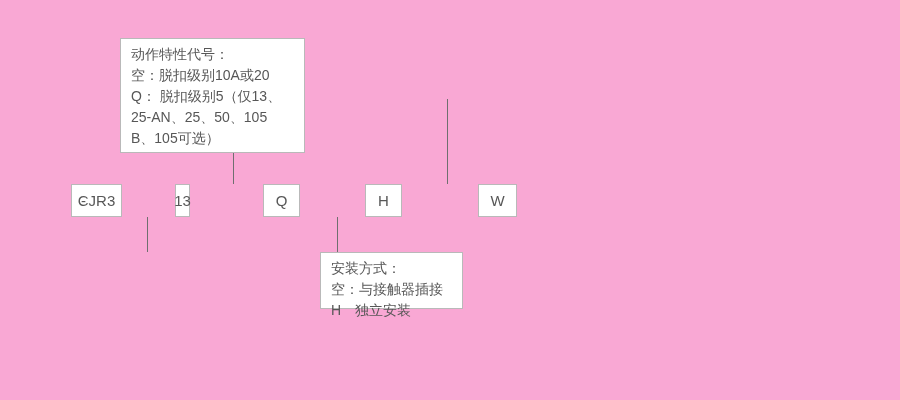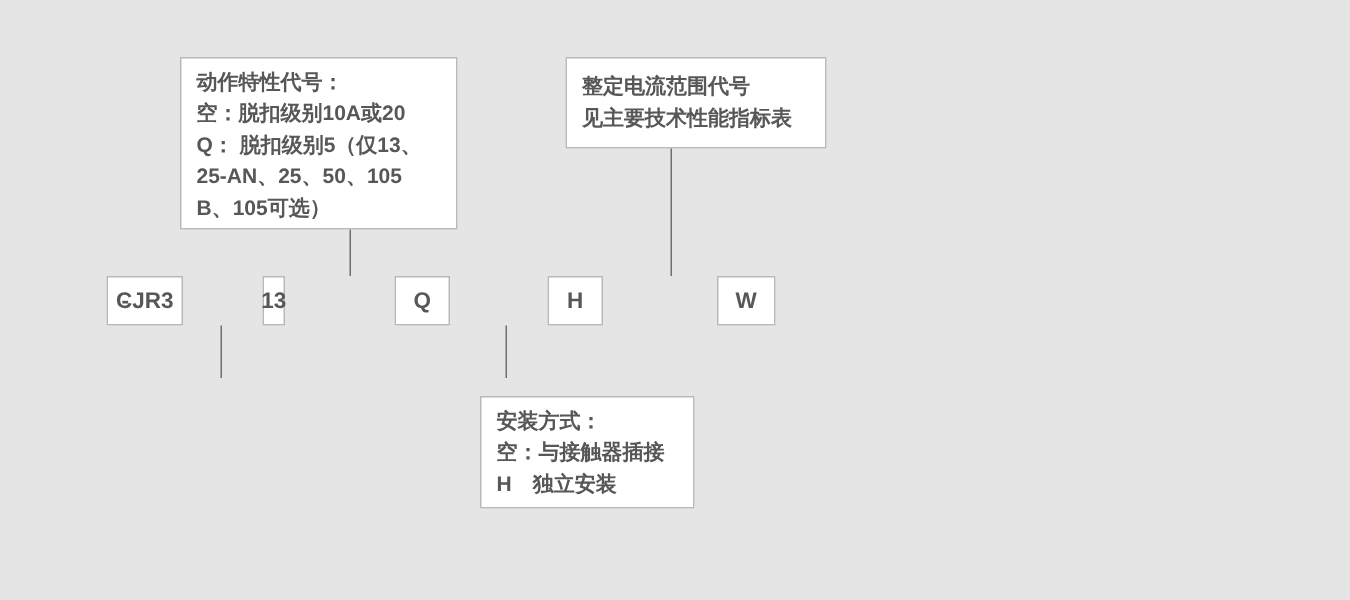--- a/index.html
+++ b/index.html
@@ -4,41 +4,40 @@
 <style>
   html, body {
     margin: 0;
     padding: 0;
     background: #ffffff;
   }
   .canvas {
     position: relative;
     width: 900px;
     height: 400px;
-    background: #e5e5e5;
+    background: #f9a8d4;
     font-family: "Liberation Sans", "DejaVu Sans", sans-serif;
     color: #575757;
     overflow: hidden;
-    font-weight: bold;
   }
   .callout {
     position: absolute;
     box-sizing: border-box;
     border: 1px solid #b9b9b9;
     background: #ffffff;
     font-size: 14px;
     line-height: 21px;
     padding: 5px 10px;
     white-space: pre-line;
     color: #575757;
   }
   #co-action { left: 120px; top: 38px;  width: 185px; height: 115px; }
   #co-range  { left: 377px; top: 38px;  width: 174px; height: 61px;  padding-top: 8px; }
   #co-spec   { left: 88px;  top: 252px; width: 141px; height: 106px; line-height: 20px; padding: 4px 9px; }
-  #co-mount  { left: 320px; top: 252px; width: 143px; height: 75px; margin-top: 12px;  }
+  #co-mount  { left: 320px; top: 252px; width: 143px; height: 57px;  }
 
   .codebox {
     position: absolute;
     box-sizing: border-box;
     top: 184px;
     height: 33px;
     border: 1px solid #b9b9b9;
     background: #ffffff;
     display: flex;
     align-items: center;
@@ -77,22 +76,20 @@
 <body>
 
 <div class="canvas">
 
   <div class="callout" id="co-action">动作特性代号：
 空：脱扣级别10A或20
 Q： 脱扣级别5（仅13、
 25-AN、25、50、105
 B、105可选）</div>
 
-  <div class="callout" id="co-range">整定电流范围代号
-见主要技术性能指标表</div>
 
   <div class="codebox" id="bx-prefix">CJR3</div>
 
   <span class="sep">-</span>
 
   <div class="codebox" id="bx-13">13</div>
 
   <div class="codebox" id="bx-q">Q</div>
 
   <div class="codebox" id="bx-h">H</div>

